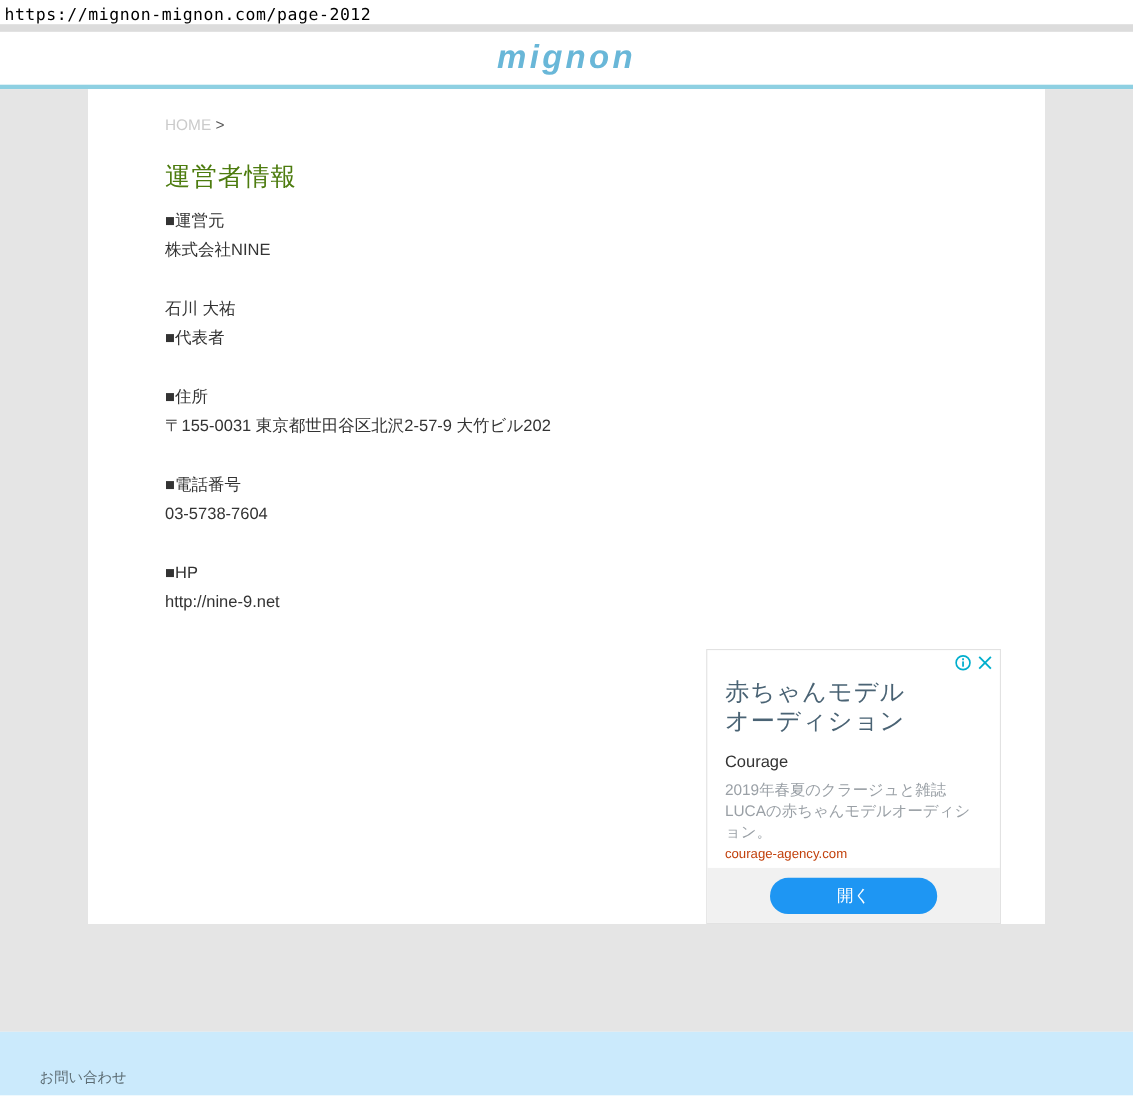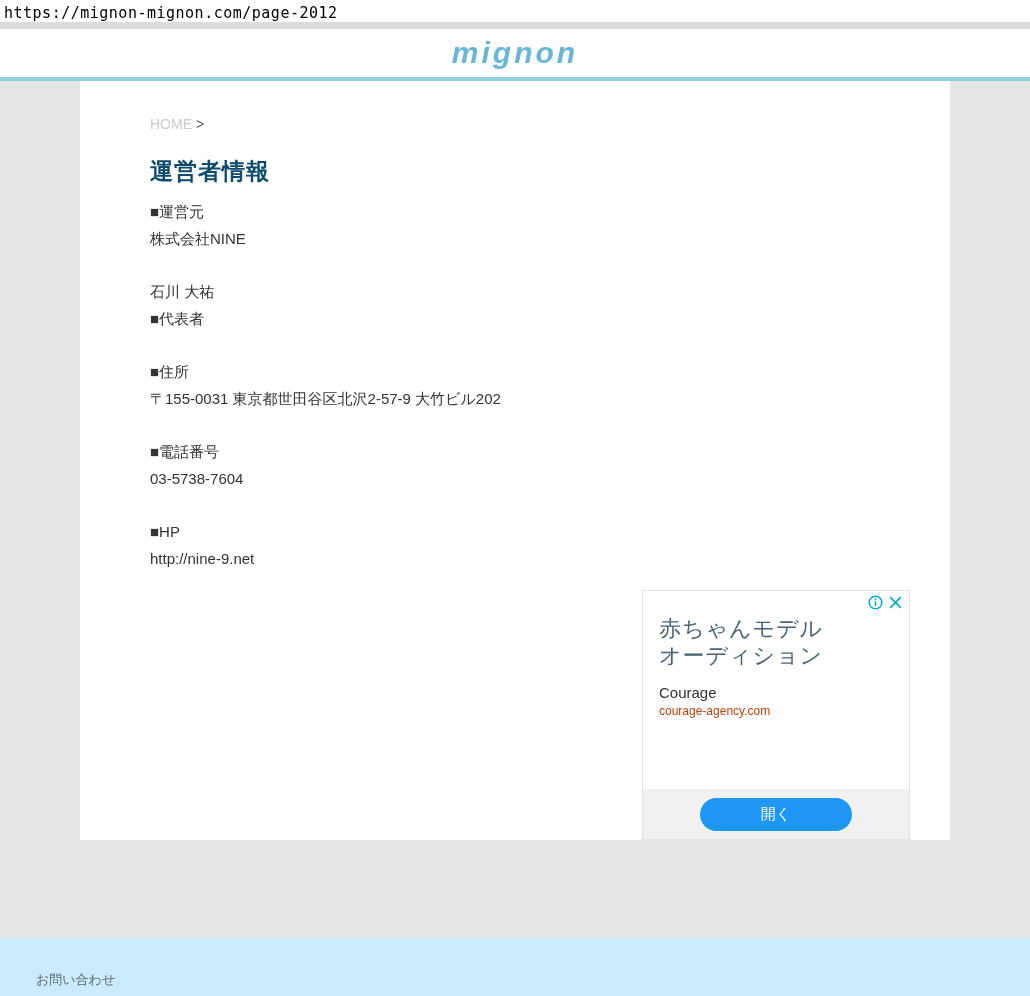--- a/index.html
+++ b/index.html
@@ -23,28 +23,28 @@
   .logo {
     color:#69b7d8; font-size:30px; font-style:italic; font-weight:bold;
     letter-spacing:3px;
   }
   .page-body {
     position:absolute; top:81px; left:0; width:1030px; height:857px;
     background:#e5e5e5;
   }
   .content {
     position:absolute; left:80px; top:0; width:870px; height:759px;
-    background:#fff; padding:36px 70px; position:absolute;
+    background:#fff; padding:25px 70px; position:absolute;
   }
   .breadcrumb { font-size:14px; line-height:15px; }
   .breadcrumb a { color:#cbcbcb; text-decoration:none; }
   .breadcrumb .sep { color:#555; margin-left:4px; }
   h1.page-title {
-    margin-top:25px; font-size:23px; line-height:28px; color:#0c4a6e;
-    font-weight:bold; letter-spacing:1px;
+    margin-top:25px; font-size:23px; line-height:28px; color:#4d7c0f;
+    font-weight:normal; letter-spacing:1px;
   }
   .info-section { margin-top:13px; margin-bottom:26px; }
   .info-section p { font-size:15px; line-height:27px; color:#333; }
   .info-section + .info-section { margin-top:0; }
 
   
   .ad {
     position:absolute; left:562px; top:509px; width:268px; height:250px;
     background:#fff; border:1px solid #e2e2e2;
   }
@@ -137,20 +137,21 @@
             <path d="M2.2 2.2 L12.8 12.8 M12.8 2.2 L2.2 12.8" stroke="#00aecd" stroke-width="1.7" fill="none"></path>
           </svg>
         </span>
       </div>
       <div class="ad-inner">
         <div class="ad-title">
           <div>赤ちゃんモデル</div>
           <div>オーディション</div>
         </div>
         <div class="ad-advertiser">Courage</div>
+        <div class="ad-desc">2019年春夏のクラージュと雑誌LUCAの赤ちゃんモデルオーディション。</div>
         <div class="ad-domain">courage-agency.com</div>
       </div>
       <div class="ad-cta-strip">
         <button class="ad-cta-button">開く</button>
       </div>
     </div>
 
   </div>
 </div>
 

